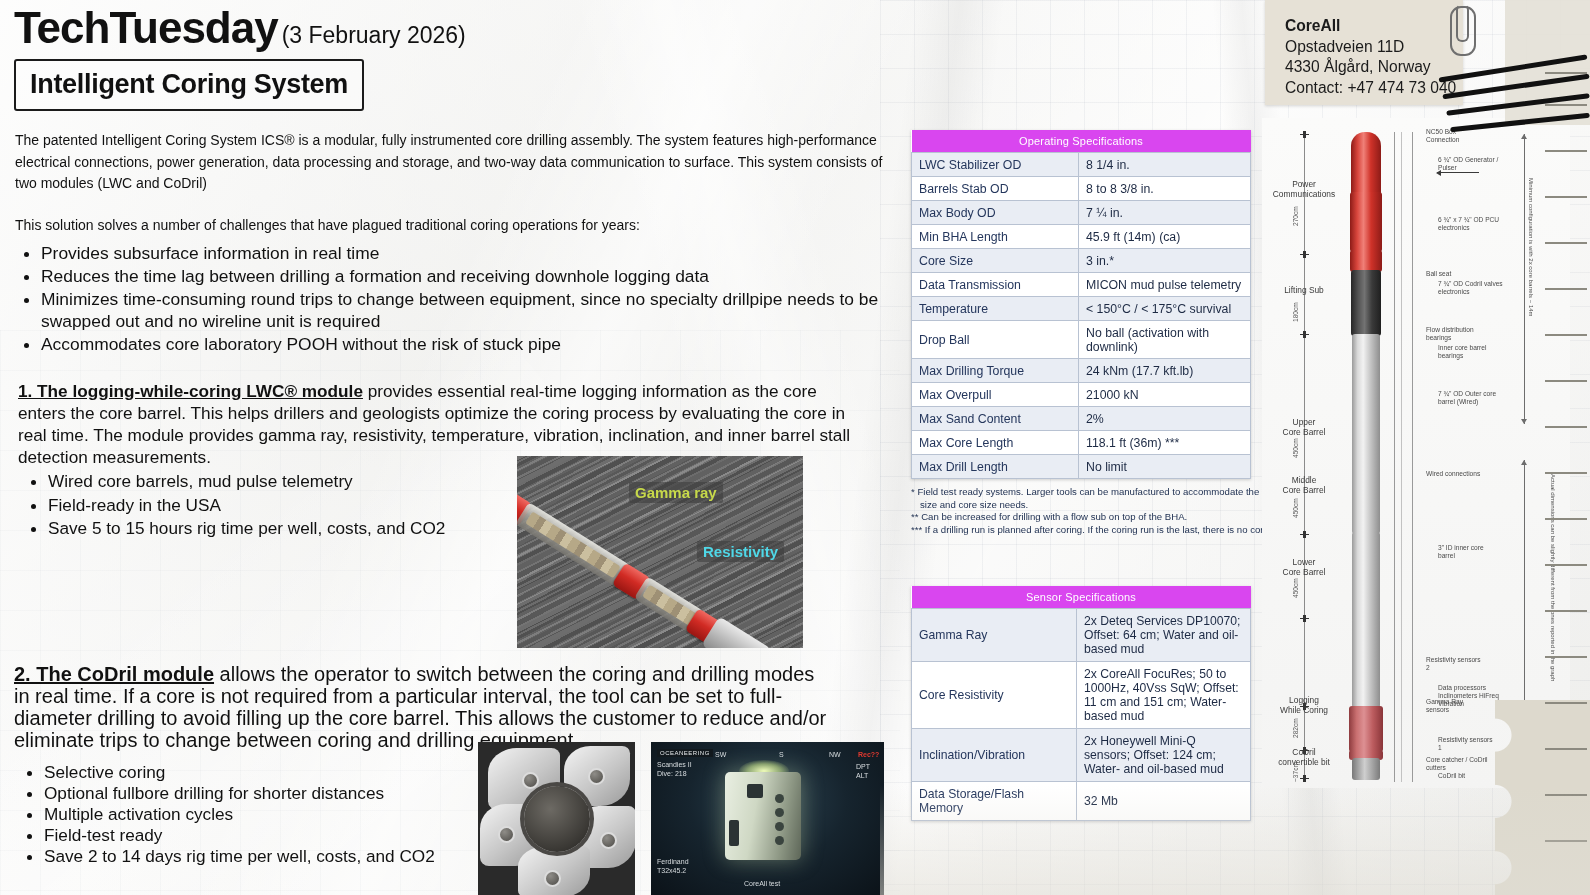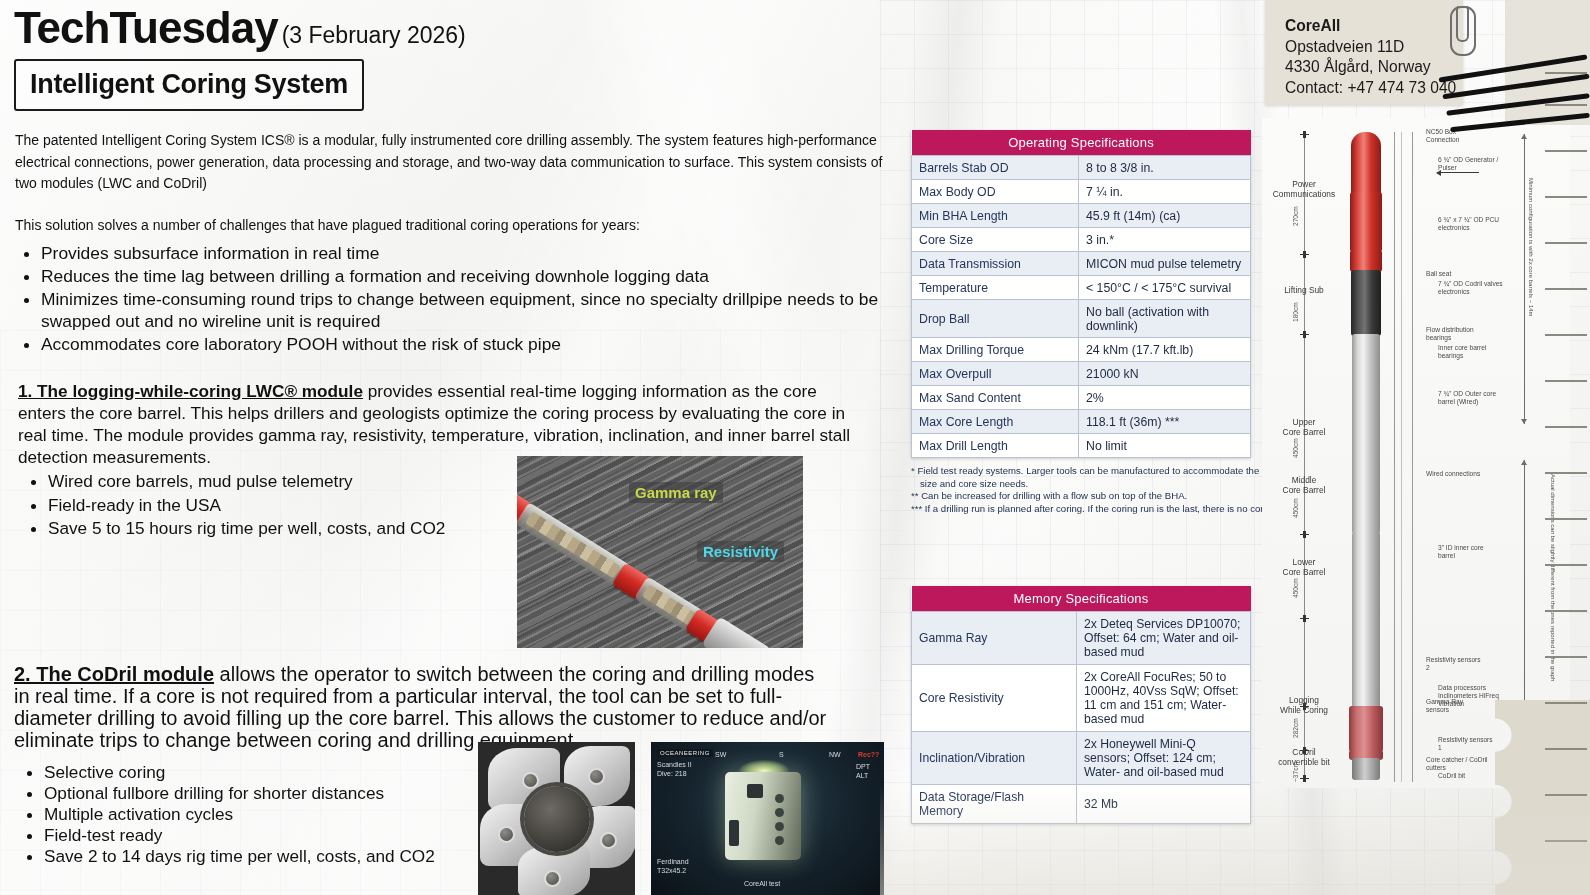--- a/index.html
+++ b/index.html
@@ -119,21 +119,21 @@
   .rov-glow{position:absolute;left:88px;top:18px;width:50px;height:22px;border-radius:50%;
     background:radial-gradient(ellipse,#f2ffbb 0%,rgba(210,240,140,.55) 45%,rgba(180,220,120,0) 75%);}
   .osd{position:absolute;font-size:7px;color:#d8dde0;font-family:"Liberation Sans",sans-serif;line-height:8.5px;}
   .osd.red{color:#e0392f;font-weight:bold;}
   .osd-tag{position:absolute;left:6px;top:7px;font-size:6px;background:#11181d;color:#e7eaec;padding:1px 3px;letter-spacing:.5px;}
 
   
   #specs{position:absolute;left:911px;top:130px;width:340px;}
   table.spec{width:100%;border-collapse:collapse;background:#fff;
     box-shadow:0 1px 3px rgba(0,0,0,.18);}
-  table.spec th{background:#be185d;color:#fff;font-size:13px;font-weight:normal;
+  table.spec th{background:#d946ef;color:#fff;font-size:11px;font-weight:normal;
     padding:5px 0 5px 0;text-align:center;letter-spacing:.2px;}
   table.spec td{border:1px solid #b8c2d2;font-size:12.3px;color:#1d2a44;padding:4.5px 7px;vertical-align:middle;}
   table.spec td.k{width:152px;color:#24365c;}
   table.spec tr:nth-child(odd) td{background:#e9edf4;}
   table.spec tr:nth-child(even) td{background:#ffffff;}
   .notes{margin-top:7px;font-size:9.6px;color:#223354;line-height:12.6px;}
   .notes div{white-space:nowrap;}
   .notes div.ind{padding-left:9px;}
   #sensors{position:absolute;left:911px;top:586px;width:340px;}
   table.spec.sensor td{font-size:12.2px;padding:5px 7px;}
@@ -292,20 +292,24 @@
 
 <div id="specs">
   <table class="spec">
     <thead>
       <tr>
           <th colspan="2">Operating Specifications</th>
         </tr>
     </thead>
     <tbody>
       <tr>
+          <td class="k">LWC Stabilizer OD</td>
+          <td>8 1/4 in.</td>
+        </tr>
+      <tr>
           <td class="k">Barrels Stab OD</td>
           <td>8 to 8 3/8 in.</td>
         </tr>
       <tr>
           <td class="k">Max Body OD</td>
           <td>7 ¼ in.</td>
         </tr>
       <tr>
           <td class="k">Min BHA Length</td>
           <td>45.9 ft (14m) (ca)</td>
@@ -353,21 +357,21 @@
     <div class="ind">size and core size needs.</div>
     <div>** Can be increased for drilling with a flow sub on top of the BHA.</div>
     <div>*** If a drilling run is planned after coring. If the coring run is the last, there is no core length limit.</div>
   </div>
 </div>
 
 <div id="sensors">
   <table class="spec sensor">
     <thead>
       <tr>
-          <th colspan="2">Memory Specifications</th>
+          <th colspan="2">Sensor Specifications</th>
         </tr>
     </thead>
     <tbody>
       <tr>
           <td class="k">Gamma Ray</td>
           <td>2x Deteq Services DP10070; Offset: 64 cm; Water and oil-based mud</td>
         </tr>
       <tr>
           <td class="k">Core Resistivity</td>
           <td>2x CoreAll FocuRes; 50 to 1000Hz, 40Vss SqW; Offset: 11 cm and 151 cm; Water-based mud</td>

